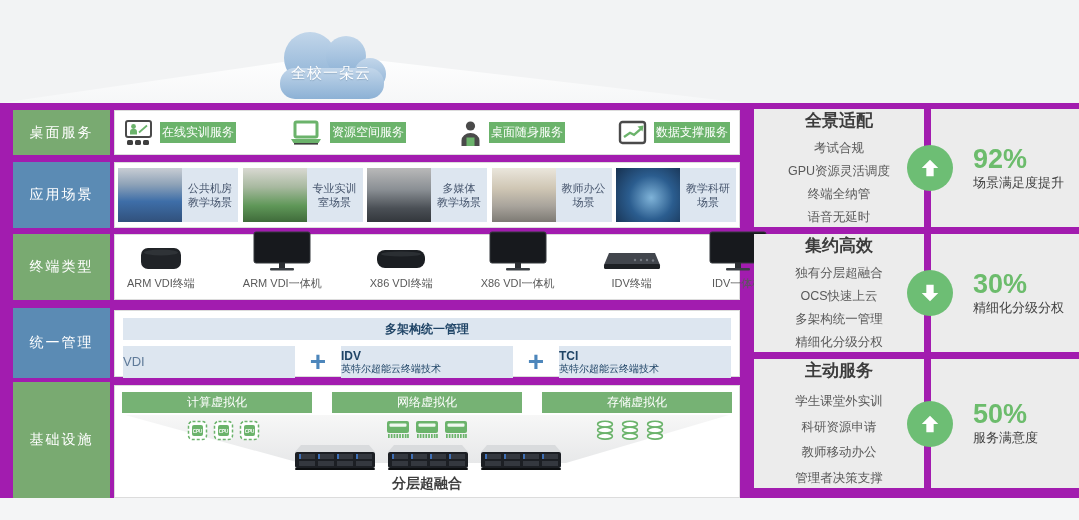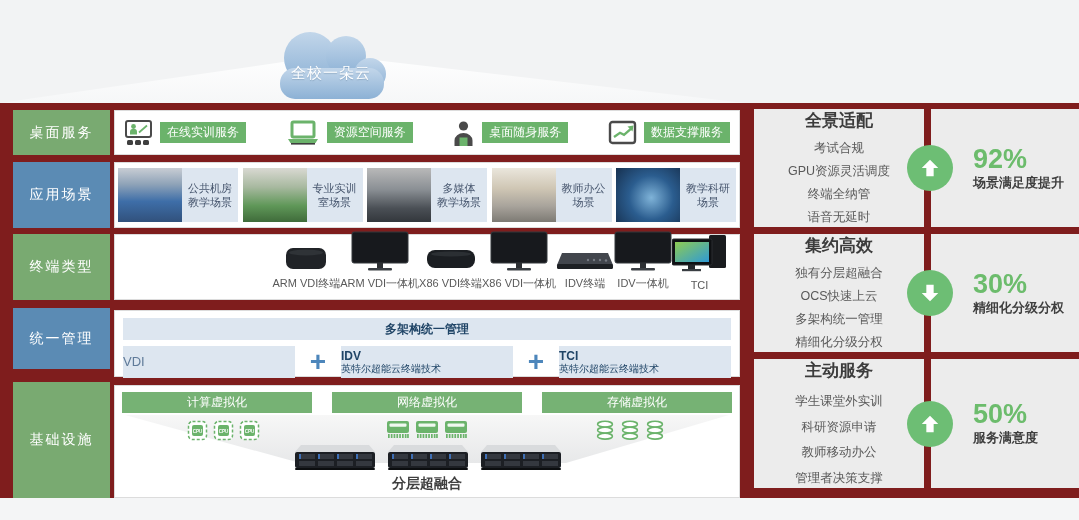--- a/index.html
+++ b/index.html
@@ -1,61 +1,61 @@
 <!DOCTYPE html>
 <html><head>
 <meta charset="utf-8">
 <style>
   * { margin:0; padding:0; box-sizing:border-box; }
   body { font-family:"Liberation Sans","DejaVu Sans",sans-serif; background:#fff; }
-  #stage { position:relative; width:1079px; height:520px; background:#7f1d1d; overflow:hidden; }
+  #stage { position:relative; width:1079px; height:520px; background:#a21caf; overflow:hidden; }
 
   
   .top-band { position:absolute; left:0; top:0; width:1079px; height:103px; background:#f2f3f4; }
   .funnel-top { position:absolute; left:0; top:55px; width:745px; height:48px;
     background:linear-gradient(180deg,rgba(255,255,255,.97),rgba(249,250,251,.55));
     clip-path:polygon(331px 0px,745px 48px,0px 48px); }
   .bottom-band { position:absolute; left:0; top:498px; width:1079px; height:22px; background:#f4f5f6; }
 
   
   .cloud { position:absolute; left:266px; top:26px; width:130px; height:74px; }
   .cloud-label { position:absolute; left:0; top:38px; width:100%; text-align:center;
     color:#fff; font-size:15px; letter-spacing:1px; text-shadow:0 1px 1px rgba(90,120,150,.4); }
 
   
   .lbl { position:absolute; left:13px; width:97px; color:#fff; display:flex; align-items:center;
     justify-content:center; font-size:14px; letter-spacing:2px; }
   .lbl.green { background:#79aa71; } .lbl.blue { background:#5b8bb4; }
   #lbl1{top:110px;height:45px} #lbl2{top:162px;height:66px} #lbl3{top:234px;height:66px}
-  #lbl4{top:308px;height:61px} #lbl5{top:382px;height:116px}
+  #lbl4{top:308px;height:70px} #lbl5{top:382px;height:116px}
 
   
   .cbox { position:absolute; left:114px; width:626px; background:#fff; border:1px solid #dcdcdc; }
   #box1{top:110px;height:45px} #box2{top:162px;height:66px} #box3{top:234px;height:66px}
   #box4{top:310px;height:67px} #box5{top:385px;height:113px}
 
   
   .svc-row { display:flex; align-items:center; height:100%; padding:0 9px; justify-content:space-between; }
   .svc { display:flex; align-items:center; gap:7px; }
-  .svc-btn { background:#6bb36b; color:#fff; font-size:12px; width:86px; text-align:center; padding:2px 0; }
+  .svc-btn { background:#6bb36b; color:#fff; font-size:12px; width:76px; text-align:center; padding:2px 0; }
 
   
   .scene-row { display:flex; align-items:center; height:100%; padding:0 3px; justify-content:space-between; }
   .scene { display:flex; }
   .photo { width:64px; height:54px; }
   .ph1 { background:linear-gradient(180deg,#c8cdd4 0%,#8fa3b8 30%,#3e6ea8 62%,#31517c 100%); }
   .ph2 { background:linear-gradient(180deg,#d9d9d2 0%,#a8b9a0 35%,#5f9758 70%,#3f6b3a 100%); }
   .ph3 { background:linear-gradient(180deg,#b9b9b9 0%,#8a8f94 40%,#4a4f55 75%,#33373c 100%); }
   .ph4 { background:linear-gradient(180deg,#eae6dc 0%,#cfc6b4 38%,#a9a49c 70%,#7d7a74 100%); }
   .ph5 { background:radial-gradient(circle at 55% 55%,#7fb3d8 0%,#2b5d8f 48%,#16304f 100%); }
   .scene-label { width:56px; height:54px; background:#dde6f0; color:#47566e; font-size:11px; line-height:14px;
     display:flex; align-items:center; justify-content:center; text-align:center; white-space:pre-line; }
 
   
-  .term-row { display:flex; height:100%; align-items:flex-end; justify-content:flex-end; padding:0 12px 8px; }
+  .term-row { display:flex; height:100%; align-items:flex-end; justify-content:flex-start; padding:0 12px 8px;gap:48px; }
   .term { display:flex; flex-direction:column; align-items:center; gap:5px; }
   .term-label { font-size:11px; color:#595959; white-space:nowrap; }
 
   
   .um { padding:7px 8px; height:100%; }
   .um-banner { height:22px; line-height:22px; text-align:center; background:#dde6f0; color:#1f4466;
     font-size:12px; font-weight:bold; }
   .um-row { display:flex; align-items:center; justify-content:space-between; margin-top:6px; }
   .um-box { background:#dde6f0; width:172px; height:32px; display:flex; flex-direction:column;
     justify-content:center; color:#1f4466; }
@@ -81,21 +81,21 @@
   #p1{top:109px;height:118px} #p2{top:234px;height:118px} #p3{top:359px;height:129px}
   .panel-left { width:170px; background:#ececec; text-align:center; display:flex; flex-direction:column; justify-content:space-between;margin-left:6px; }
   .panel-title { font-size:17px; font-weight:bold; color:#3c3c3c; margin-bottom:3px; }
   .panel-item { font-size:12.5px; color:#595959; line-height:20px; }
   .panel-right { flex:1; margin-left:7px; background:#ececec; position:relative; display:flex;
     flex-direction:column; justify-content:center; padding-left:42px; }
   .stat-circle { position:absolute; left:-24px; top:50%; transform:translateY(-50%); width:46px; height:46px;
     border-radius:50%; background:#6dbe74; display:flex; align-items:center; justify-content:center; }
   .stat-circle.down svg { transform:rotate(180deg); }
   .stat-value { font-size:27px; font-weight:bold; color:#6cbc6c; line-height:28px; }
-  .stat-label { font-size:13px; font-weight:bold; color:#3f3f3f; margin-top:1px; }
+  .stat-label { font-size:13px; font-weight:normal; color:#3f3f3f; margin-top:1px; }
 </style>
 </head>
 <body>
 
 <svg width="0" height="0" style="position:absolute">
   <defs>
     <linearGradient id="cg" x1="0" y1="0" x2="0" y2="1">
       <stop offset="0" stop-color="#c2d6ea"></stop>
         <stop offset="1" stop-color="#8cb1d5"></stop>
     </linearGradient>

